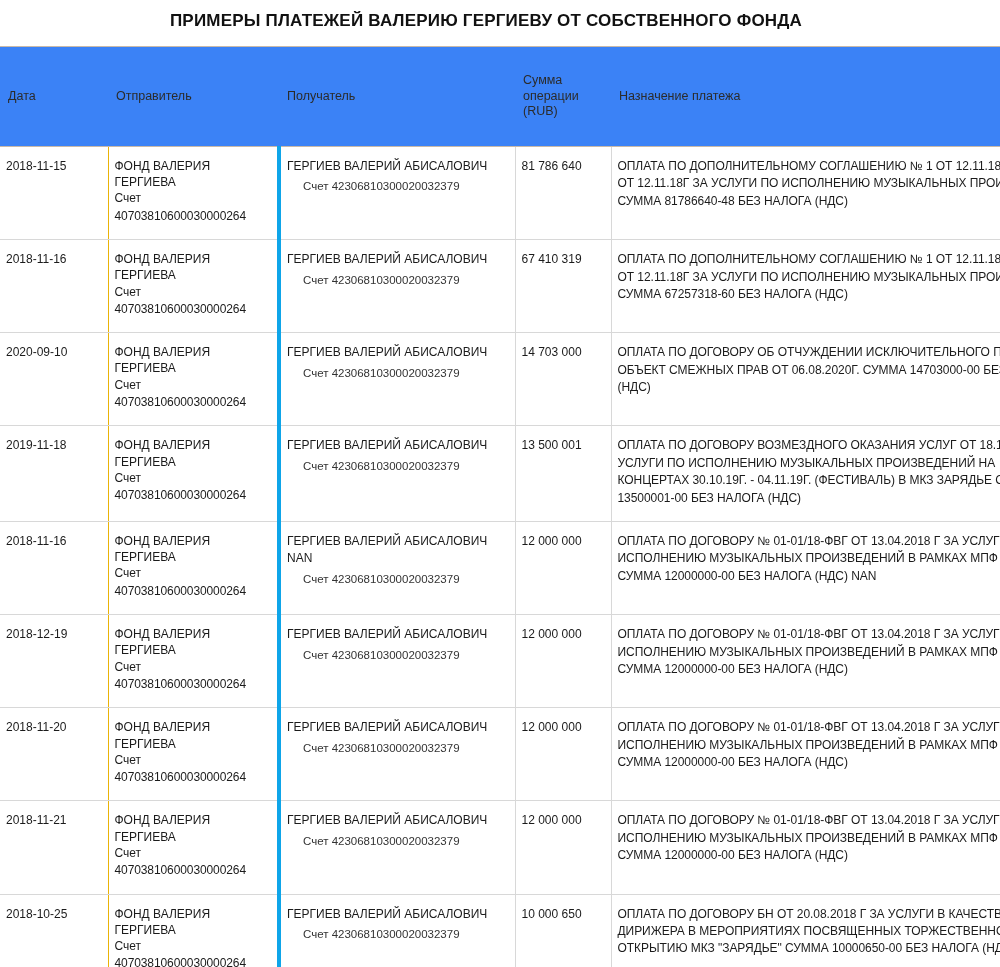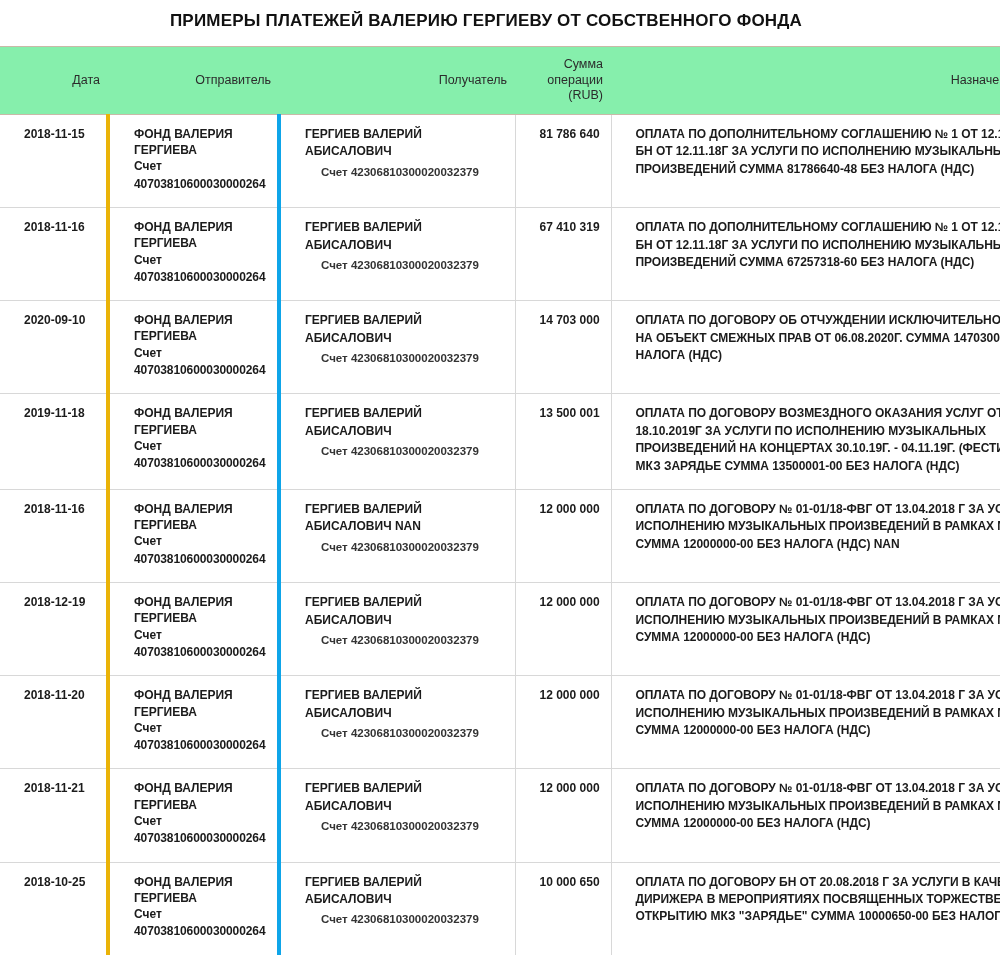--- a/index.html
+++ b/index.html
@@ -28,53 +28,52 @@
     padding: 10px 88px 14px 60px;
     text-transform: uppercase;
     box-sizing: border-box;
   }
   table.payments {
     border-collapse: collapse;
     width: 1000px;
     table-layout: fixed;
   }
   table.payments th {
-    background: #86efac;
+    background: #3b82f6;
     border-top: 1px solid #c9b9a8;
     border-bottom: 1px solid #c9b9a8;
     font-size: 12.5px;
     font-weight: normal;
     color: #2b2b2b;
-    text-align: right;
+    text-align: left;
     vertical-align: middle;
-    padding: 10px 8px;
+    padding: 26px 8px;
     line-height: 1.25;
   }
   table.payments th.col-date { width: 92px; }
   table.payments th.col-sender { width: 155px; }
   table.payments th.col-receiver { width: 220px; }
   table.payments th.col-amount { width: 80px; }
   table.payments th.col-purpose { width: 453px; }
 
   table.payments td {
     border-bottom: 1px solid #d8d8d8;
     vertical-align: top;
-    padding: 11px 10px 14px 24px;
+    padding: 11px 10px 14px 6px;
     font-size: 12px;
     line-height: 1.45;
     color: #1b1b1b;
-    font-weight: bold;
   }
   td.c-date {
     font-size: 12.5px;
     white-space: nowrap;
     padding-left: 14px;
   }
   td.c-sender {
-    border-left: 4px solid #eab308;
+    border-left: 1px solid #eab308;
     font-size: 12px;
   }
   td.c-sender .org {
     text-transform: uppercase;
     line-height: 1.35;
   }
   td.c-sender .acct-label {
   }
   td.c-sender .acct-num {
     letter-spacing: -0.1px;

